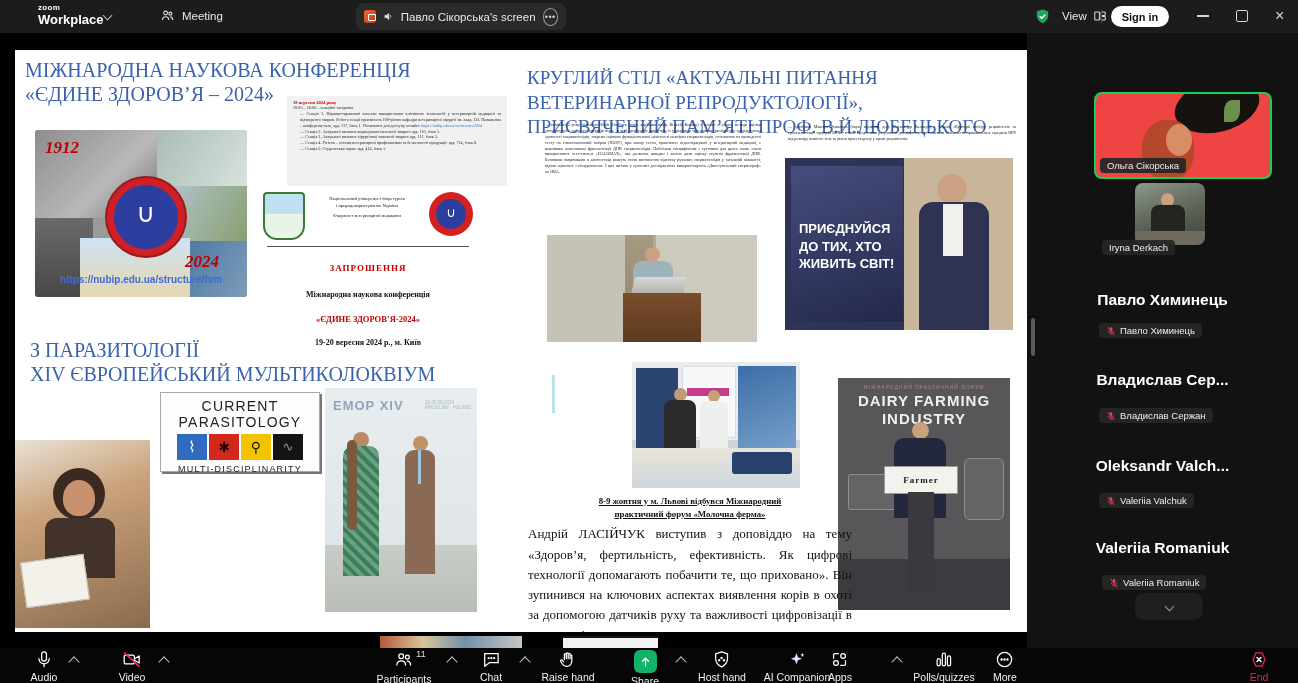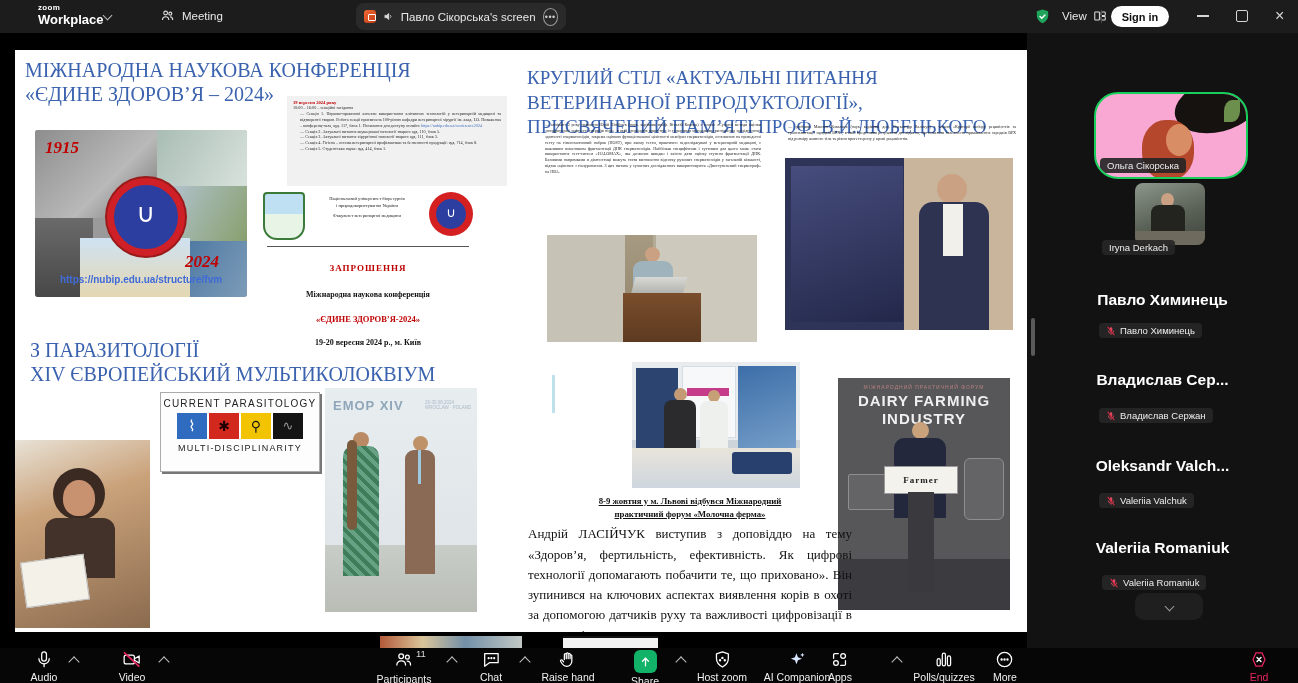--- a/index.html
+++ b/index.html
@@ -110,21 +110,21 @@
       <div class="photo" style="left:20px;top:80px;width:212px;height:167px;background:#9a9a9a;border-radius:3px;">
         <div class="abs" style="left:0;top:0;width:122px;height:88px;background:linear-gradient(135deg,#8d8d8d,#b9b9b9 60%,#6f6f6f);"></div>
         <div class="abs" style="left:0;top:88px;width:58px;height:79px;background:linear-gradient(180deg,#6a6a6a,#484848);"></div>
         <div class="abs" style="left:122px;top:0;width:90px;height:56px;background:linear-gradient(120deg,#a9bdb4,#d8e2dc);"></div>
         <div class="abs" style="left:122px;top:56px;width:90px;height:55px;background:linear-gradient(120deg,#b6c6d8,#88a06e);"></div>
         <div class="abs" style="left:122px;top:111px;width:90px;height:56px;background:linear-gradient(120deg,#3f6e9c,#7d9cb8);"></div>
         <div class="abs" style="left:45px;top:108px;width:110px;height:59px;background:linear-gradient(180deg,#cfe2f2,#e4d7b2);"></div>
         <div class="abs" style="left:72px;top:48px;width:64px;height:64px;border-radius:50%;background:#2c3fa0;border:7px solid #cf2027;box-shadow:0 0 0 2px #9a1a1a;">
           <div style="color:#fff;font-size:26px;text-align:center;line-height:56px;font-family:'DejaVu Sans',sans-serif;">∪</div>
         </div>
-        <div class="abs" style="left:10px;top:8px;color:#c00000;font-size:17px;font-weight:700;font-style:italic;">1915</div>
+        <div class="abs" style="left:10px;top:8px;color:#c00000;font-size:17px;font-weight:700;font-style:italic;">1912</div>
         <div class="abs" style="left:150px;top:122px;color:#c00000;font-size:17px;font-weight:700;font-style:italic;">2024</div>
         <div class="abs" style="left:0;top:144px;width:212px;text-align:center;color:#3f6ad8;font-size:10px;font-weight:700;font-family:'Liberation Sans',sans-serif;">https://nubip.edu.ua/structure/fvm</div>
       </div>
 
       <div class="abs" style="left:272px;top:46px;width:220px;height:90px;background:#f1f1f1;padding:4px 6px;box-sizing:border-box;">
         <div style="color:#c00000;font-size:4.6px;font-weight:700;">19 вересня 2024 року</div>
         <div class="tinytxt">10:00 – 16:00 – секційні засідання</div>
         <div class="tinytxt" style="padding-left:7px;"><span>— Секція 1. Науково-практичні аспекти використання клітинних технологій у ветеринарній медицині та відтворенні тварин. Робота секції присвячена 100-річчю кафедри ветеринарної хірургії ім. акад. І.О. Поваженка – конференц-зала, ауд. 117, блок 1. Посилання для доступу онлайн:</span> <span class="bluelink">https://nubip.edu.ua/conference2024</span></div>
         <div class="tinytxt" style="padding-left:7px;">— Секція 2. Актуальні питання акушерської патології тварин: ауд. 110, блок 5.</div>
         <div class="tinytxt" style="padding-left:7px;">— Секція 3. Актуальні питання хірургічної патології тварин: ауд. 111, блок 5.</div>
@@ -150,21 +150,21 @@
         <div style="text-align:center;color:#c00000;font-weight:700;font-size:8.5px;margin-top:15px;">«ЄДИНЕ ЗДОРОВ’Я-2024»</div>
         <div style="text-align:center;color:#111;font-weight:700;font-size:8px;margin-top:14px;">19-20 вересня 2024 р., м. Київ</div>
       </div>
 
       <div class="abs blue-title" style="left:15px;top:288px;width:470px;font-size:20px;line-height:1.22;">
         <div>З ПАРАЗИТОЛОГІЇ</div>
         <div>XIV ЄВРОПЕЙСЬКИЙ МУЛЬТИКОЛОКВІУМ</div>
       </div>
 
       <div class="abs" style="left:145px;top:342px;width:158px;height:78px;background:#fdfdfd;border:1px solid #aaa;box-shadow:2px 2px 0 #777;text-align:center;font-family:'Liberation Sans',sans-serif;">
-        <div style="font-size:10px;letter-spacing:1.2px;color:#222;margin-top:5px;">CURRENT PARASITOLOGY</div>
+        <div style="font-size:14px;letter-spacing:1.2px;color:#222;margin-top:5px;">CURRENT PARASITOLOGY</div>
         <div style="display:flex;justify-content:center;gap:2px;margin-top:4px;">
           <div style="width:30px;height:26px;background:#2f6bbf;color:#fff;font-size:15px;line-height:26px;">⌇</div>
           <div style="width:30px;height:26px;background:#d2281e;color:#200;font-size:14px;line-height:26px;">✱</div>
           <div style="width:30px;height:26px;background:#f2c400;color:#111;font-size:14px;line-height:26px;">⚲</div>
           <div style="width:30px;height:26px;background:#141414;color:#9a9a9a;font-size:13px;line-height:26px;">∿</div>
         </div>
         <div style="font-size:9px;letter-spacing:1.2px;color:#222;margin-top:4px;">MULTI-DISCIPLINARITY</div>
       </div>
 
       <div class="photo" style="left:0px;top:390px;width:135px;height:188px;background:linear-gradient(160deg,#e8e2d6 0%,#caa27a 35%,#8a6a4e 100%);">
@@ -195,20 +195,25 @@
       <div class="photo" style="left:532px;top:185px;width:210px;height:107px;background:linear-gradient(90deg,#c6c2b6 0 38%,#b4ab97 38% 52%,#cdc9bd 52% 100%);">
         <div class="abs" style="left:78px;top:0;width:28px;height:107px;background:linear-gradient(180deg,#a79a82,#8e8268);"></div>
         <div class="abs" style="left:98px;top:12px;width:15px;height:15px;border-radius:50%;background:#caa183;"></div>
         <div class="abs" style="left:86px;top:26px;width:40px;height:36px;border-radius:9px 9px 0 0;background:#9fb3bd;"></div>
         <div class="abs" style="left:86px;top:42px;width:52px;height:18px;background:linear-gradient(180deg,#d8d8d4,#aeaeaa);transform:skewX(-14deg);"></div>
         <div class="abs" style="left:76px;top:58px;width:78px;height:49px;background:linear-gradient(180deg,#7a4e2c,#5d3a20);"></div>
       </div>
 
       <div class="photo" style="left:770px;top:108px;width:228px;height:172px;background:linear-gradient(90deg,#2e3358 0 52%,#c9b49c 52% 100%);">
         <div class="abs" style="left:6px;top:8px;width:112px;height:156px;background:linear-gradient(160deg,#474d7d,#23284a);"></div>
+        <div class="abs" style="left:14px;top:62px;color:#fff;font-weight:700;font-size:13px;line-height:1.35;font-family:'Liberation Sans',sans-serif;">
+          <div>ПРИЄДНУЙСЯ</div>
+          <div>ДО ТИХ, ХТО</div>
+          <div>ЖИВИТЬ СВІТ!</div>
+        </div>
         <div class="abs" style="left:152px;top:16px;width:30px;height:30px;border-radius:50%;background:#caa183;"></div>
         <div class="abs" style="left:134px;top:44px;width:70px;height:128px;border-radius:14px 14px 0 0;background:#2d3350;"></div>
         <div class="abs" style="left:158px;top:46px;width:20px;height:52px;background:#f2f0ea;"></div>
       </div>
 
       <div class="photo" style="left:617px;top:312px;width:168px;height:126px;background:linear-gradient(180deg,#e8ecef 0 62%,#cdd4da 62% 100%);">
         <div class="abs" style="left:4px;top:6px;width:42px;height:90px;background:#2c4470;"></div>
         <div class="abs" style="left:50px;top:4px;width:52px;height:70px;background:#f6f8fa;border:1px solid #d6dde2;"></div>
         <div class="abs" style="left:55px;top:26px;width:42px;height:8px;background:#c43c8a;"></div>
         <div class="abs" style="left:106px;top:4px;width:58px;height:92px;background:linear-gradient(160deg,#3c6ea8,#7ba3cc);"></div>
@@ -246,21 +251,21 @@
     </div>
 
     <div class="abs" style="left:380px;top:603px;width:142px;height:12px;background:linear-gradient(90deg,#b45a3a,#d9c49a 30%,#7390a8 60%,#c2c8c4);"></div>
     <div class="abs" style="left:563px;top:603px;width:95px;height:12px;background:#f2f2f2;border-top:2px solid #111;"></div>
   </div>
 
   <div id="sidebar">
 
     <div class="abs" style="left:4px;top:285px;width:4px;height:38px;background:#5a5a5a;border-radius:2px;"></div>
 
-    <div class="abs" style="left:67px;top:59px;width:150px;height:83px;border:2.5px solid #17d05b;border-radius:24px;overflow:hidden;background:#f9a8d4;">
+    <div class="abs" style="left:67px;top:59px;width:150px;height:83px;border:2.5px solid #17d05b;border-radius:8px;overflow:hidden;background:#ef4444;padding-left:24px;">
       <div class="abs" style="left:78px;top:-14px;width:86px;height:52px;background:#15120f;border-radius:50%;transform:rotate(-14deg);"></div>
       <div class="abs" style="left:46px;top:26px;width:52px;height:60px;border-radius:45%;background:#b5472c;"></div>
       <div class="abs" style="left:70px;top:30px;width:26px;height:32px;border-radius:50%;background:#d98d64;"></div>
       <div class="abs" style="left:128px;top:6px;width:16px;height:22px;background:#6d8f4e;border-radius:50% 0 50% 0;"></div>
       <div class="name-badge" style="left:4px;bottom:4px;">
         <span>Ольга Сікорська</span>
       </div>
     </div>
 
     <div class="abs" style="left:108px;top:150px;width:70px;height:62px;border-radius:8px;overflow:hidden;background:linear-gradient(160deg,#8d978c 0%,#5a6156 55%,#3c423a 100%);">
@@ -386,21 +391,21 @@
     </div>
     <span class="tb-chev" style="left:677px;"></span>
 
     <div class="tbi" style="left:722px;">
       <svg width="19" height="19" viewBox="0 0 24 24">
         <path d="M12 2.5l7.5 2.3v6c0 5.3-3.8 8.7-7.5 10.7-3.7-2-7.5-5.4-7.5-10.7v-6z"></path>
           <circle cx="12" cy="10" r=".7" fill="#fff"></circle>
           <circle cx="9" cy="13" r=".7" fill="#fff"></circle>
           <circle cx="15" cy="13" r=".7" fill="#fff"></circle>
       </svg>
-      <span>Host zoom</span>
+      <span>Host hand</span>
     </div>
 
     <div class="tbi" style="left:797px;">
       <svg width="19" height="19" viewBox="0 0 24 24">
         <path d="M11 4l1.9 5.1L18 11l-5.1 1.9L11 18l-1.9-5.1L4 11l5.1-1.9z" fill="#d9e6ff" stroke="none"></path>
         <path d="M18.5 3.5l.8 2 2 .8-2 .8-.8 2-.8-2-2-.8 2-.8z" fill="#d9e6ff" stroke="none"></path>
       </svg>
       <span>AI Companion</span>
     </div>
 

